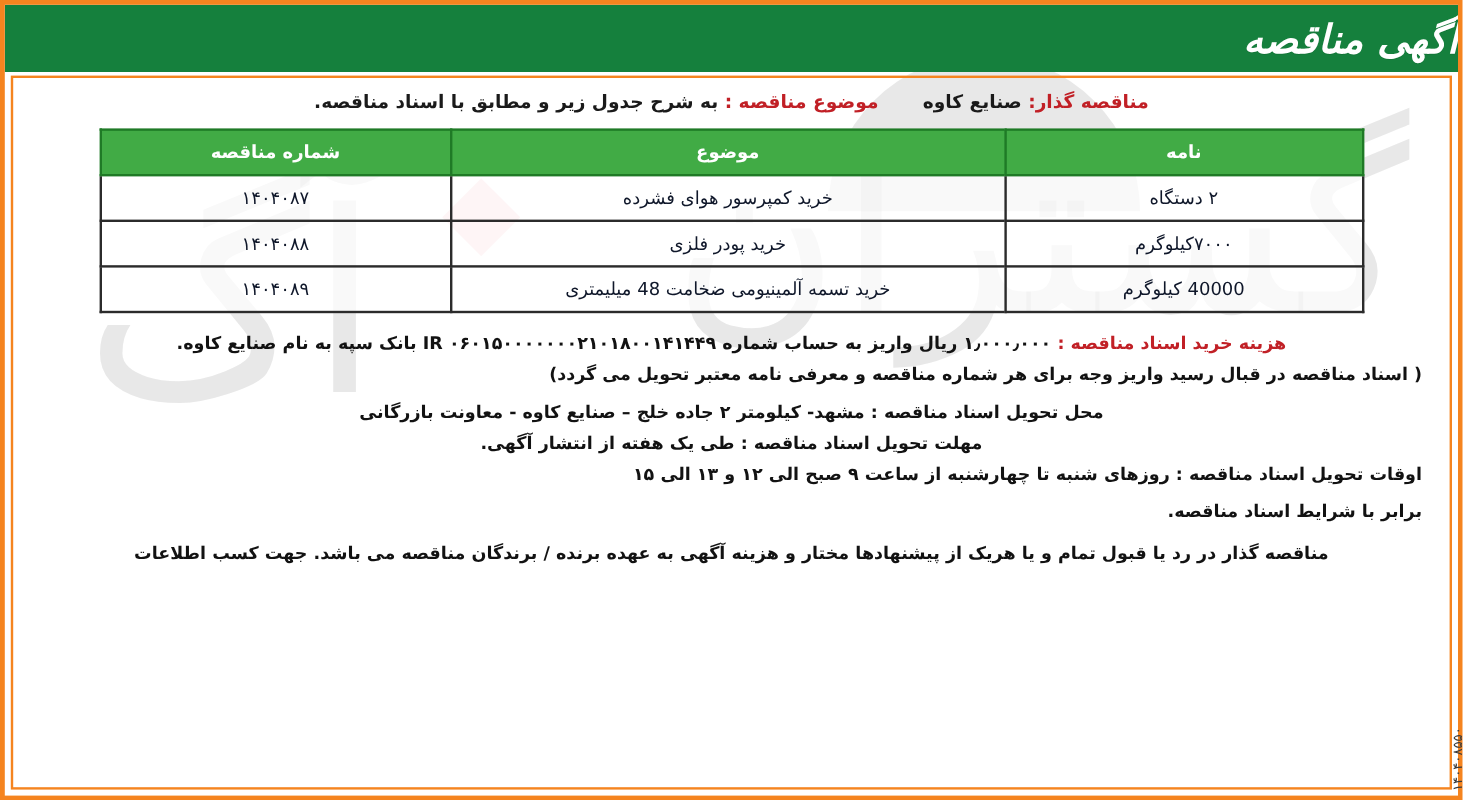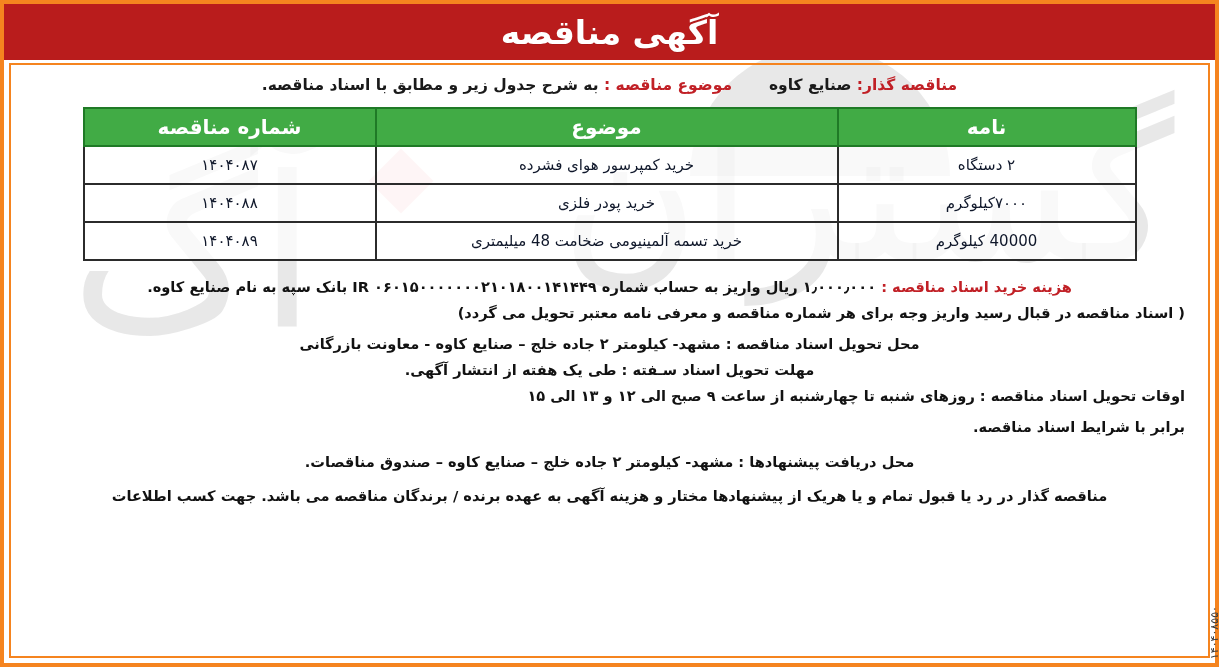--- a/index.html
+++ b/index.html
@@ -40,25 +40,26 @@
     pointer-events: none;
   }
 
   
   .header-banner {
     position: absolute;
     left: 4px;
     right: 4px;
     top: 4px;
     height: 56px;
-    background: #b91c1c;
+    background: #15803d;
     display: flex;
     align-items: center;
-    justify-content: center;
+    justify-content: flex-start;
     overflow: hidden;
+    font-style: italic;
   }
   .header-title {
     color: #ffffff;
     font-size: 33px;
     font-weight: bold;
     letter-spacing: 0.5px;
     line-height: 1;
     text-shadow: 0 1px 0 rgba(0,0,0,0.08);
     position: relative;
     z-index: 3;
@@ -140,21 +141,21 @@
     vertical-align: middle;
     font-size: 15px;
     color: #0f172a;
     padding: 0 6px;
   }
   .tender-table thead th {
     background: #41ab45;
     color: #ffffff;
     font-weight: bold;
     border-color: #1f7a26;
-    font-size: 20px;
+    font-size: 15px;
   }
   .col-number { width: 278px; }
   .col-subject { width: 448px; }
   .col-count  { width: 284px; }
 
   
   .body-block {
     margin-top: 14px;
     padding: 0 16px;
   }
@@ -245,28 +246,27 @@
 
       <p class="para p-center">
         <span class="lbl-red">هزینه خرید اسناد مناقصه :</span>
         <span>۱٫۰۰۰٫۰۰۰ ریال واریز به حساب شماره ۰۶۰۱۵۰۰۰۰۰۰۰۲۱۰۱۸۰۰۱۴۱۴۴۹ IR بانک سپه به نام صنایع کاوه.</span>
       </p>
 
       <p class="para p-center tight">( اسناد مناقصه در قبال رسید واریز وجه برای هر شماره مناقصه و معرفی نامه معتبر تحویل می گردد)</p>
 
       <p class="para p-center">محل تحویل اسناد مناقصه : مشهد- کیلومتر ۲ جاده خلج – صنایع کاوه - معاونت بازرگانی</p>
 
-      <p class="para p-center">مهلت تحویل اسناد سـفته : طی یک هفته از انتشار آگهی.</p>
+      <p class="para p-center">مهلت تحویل اسناد مناقصه : طی یک هفته از انتشار آگهی.</p>
 
       <p class="para p-center tight">اوقات تحویل اسناد مناقصه : روزهای شنبه تا چهارشنبه از ساعت ۹ صبح الی ۱۲ و ۱۳ الی ۱۵</p>
 
 
       <p class="para p-center tight">برابر با شرایط اسناد مناقصه.</p>
 
-      <p class="para p-center gap-top">محل دریافت پیشنهادها : مشهد- کیلومتر ۲ جاده خلج – صنایع کاوه – صندوق مناقصات.</p>
 
 
       <p class="para p-justify gap-top">مناقصه گذار در رد یا قبول تمام و یا هریک از پیشنهادها مختار و هزینه آگهی به عهده برنده / برندگان مناقصه می باشد. جهت کسب اطلاعات</p>
 
 
     </div>
   </div>
 
   <div class="side-code">۱۴۰۴۰۸۵۵۰</div>
 

